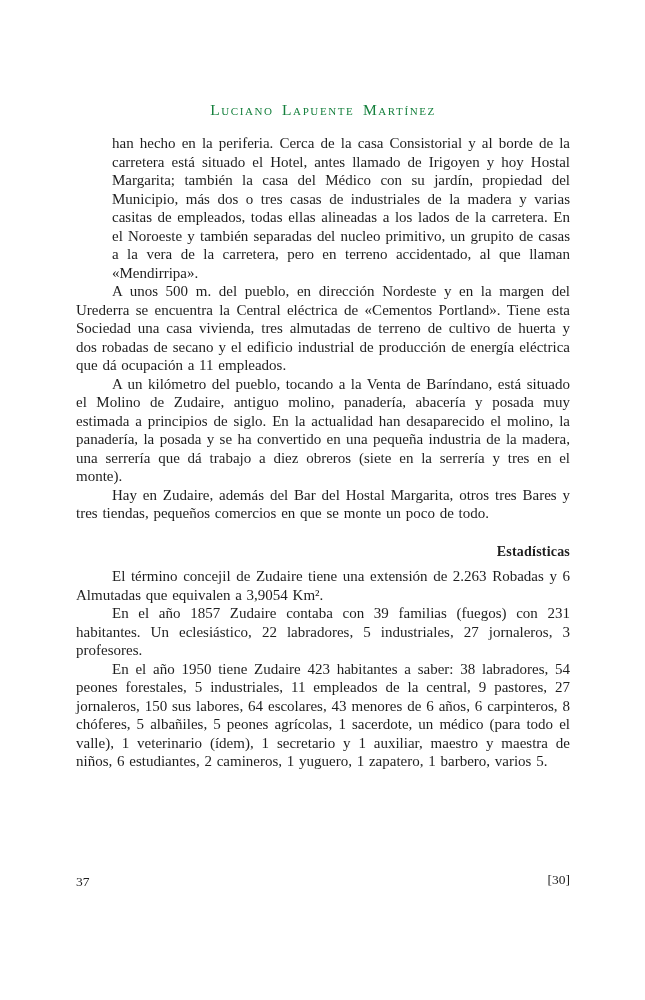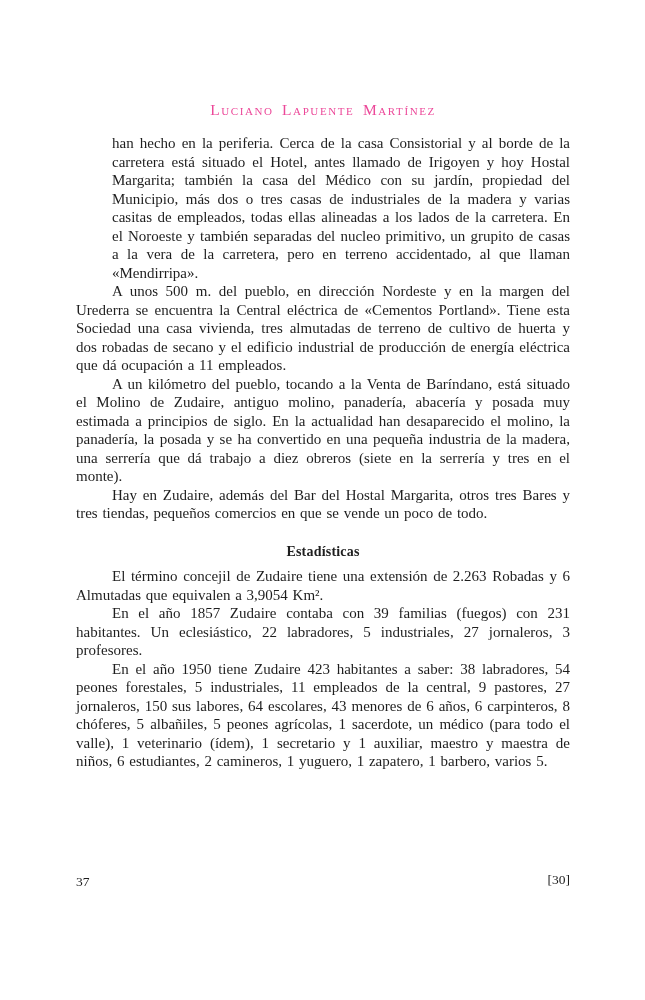--- a/index.html
+++ b/index.html
@@ -19,21 +19,21 @@
   .running-header {
     position: absolute;
     top: 101px;
     left: 76px;
     width: 494px;
     text-align: center;
     font-variant: small-caps;
     letter-spacing: 1.6px;
     word-spacing: 3px;
     font-size: 15.5px;
-    color: #ec4899;
+    color: #15803d;
   }
   .body-text {
     position: absolute;
     top: 134px;
     left: 76px;
     width: 494px;
     font-size: 15px;
     line-height: 18.5px;
     text-align: justify;
     word-spacing: 1px;
@@ -44,21 +44,21 @@
   }
   .para.no-indent {
     text-indent: 0;
     margin-left: 36px;
   }
   .section-heading {
     margin: 20px 0 6px 0;
     font-size: 14px;
     font-weight: bold;
     letter-spacing: 0.2px;
-    text-align: center;
+    text-align: right;
     text-indent: 0;
   }
   .footer {
     position: absolute;
     top: 874px;
     left: 76px;
     width: 494px;
     font-size: 13.5px;
     color: #1b1b1b;
   }
@@ -82,21 +82,21 @@
 
   <div class="body-text">
 
     <p class="para no-indent">han hecho en la periferia. Cerca de la casa Consistorial y al borde de la carretera está situado el Hotel, antes llamado de Irigoyen y hoy Hostal Margarita; también la casa del Médico con su jardín, propiedad del Municipio, más dos o tres casas de industriales de la madera y varias casitas de empleados, todas ellas alineadas a los lados de la carretera. En el Noroeste y también separadas del nucleo primitivo, un grupito de casas a la vera de la carretera, pero en terreno accidentado, al que llaman «Mendirripa».</p>
 
     <p class="para">A unos 500 m. del pueblo, en dirección Nordeste y en la margen del Urederra se encuentra la Central eléctrica de «Cementos Portland». Tiene esta Sociedad una casa vivienda, tres almutadas de terreno de cultivo de huerta y dos robadas de secano y el edificio industrial de producción de energía eléctrica que dá ocupación a 11 empleados.</p>
 
     <p class="para">A un kilómetro del pueblo, tocando a la Venta de Baríndano, está situado el Molino de Zudaire, antiguo molino, panadería, abacería y posada muy estimada a principios de siglo. En la actualidad han desaparecido el molino, la panadería, la posada y se ha convertido en una pequeña industria de la madera, una serrería que dá trabajo a diez obreros (siete en la serrería y tres en el monte).</p>
 
 
-    <p class="para">Hay en Zudaire, además del Bar del Hostal Margarita, otros tres Bares y tres tiendas, pequeños comercios en que se vende un poco de todo.</p>
+    <p class="para">Hay en Zudaire, además del Bar del Hostal Margarita, otros tres Bares y tres tiendas, pequeños comercios en que se monte un poco de todo.</p>
 
     <h2 class="section-heading">Estadísticas</h2>
 
     <p class="para">El término concejil de Zudaire tiene una extensión de 2.263 Robadas y 6 Almutadas que equivalen a 3,9054 Km².</p>
 
     <p class="para">En el año 1857 Zudaire contaba con 39 familias (fuegos) con 231 habitantes. Un eclesiástico, 22 labradores, 5 industriales, 27 jornaleros, 3 profesores.</p>
 
     <p class="para">En el año 1950 tiene Zudaire 423 habitantes a saber: 38 labradores, 54 peones forestales, 5 industriales, 11 empleados de la central, 9 pastores, 27 jornaleros, 150 sus labores, 64 escolares, 43 menores de 6 años, 6 carpinteros, 8 chóferes, 5 albañiles, 5 peones agrícolas, 1 sacerdote, un médico (para todo el valle), 1 veterinario (ídem), 1 secretario y 1 auxiliar, maestro y maestra de niños, 6 estudiantes, 2 camineros, 1 yuguero, 1 zapatero, 1 barbero, varios 5.</p>
 
 

